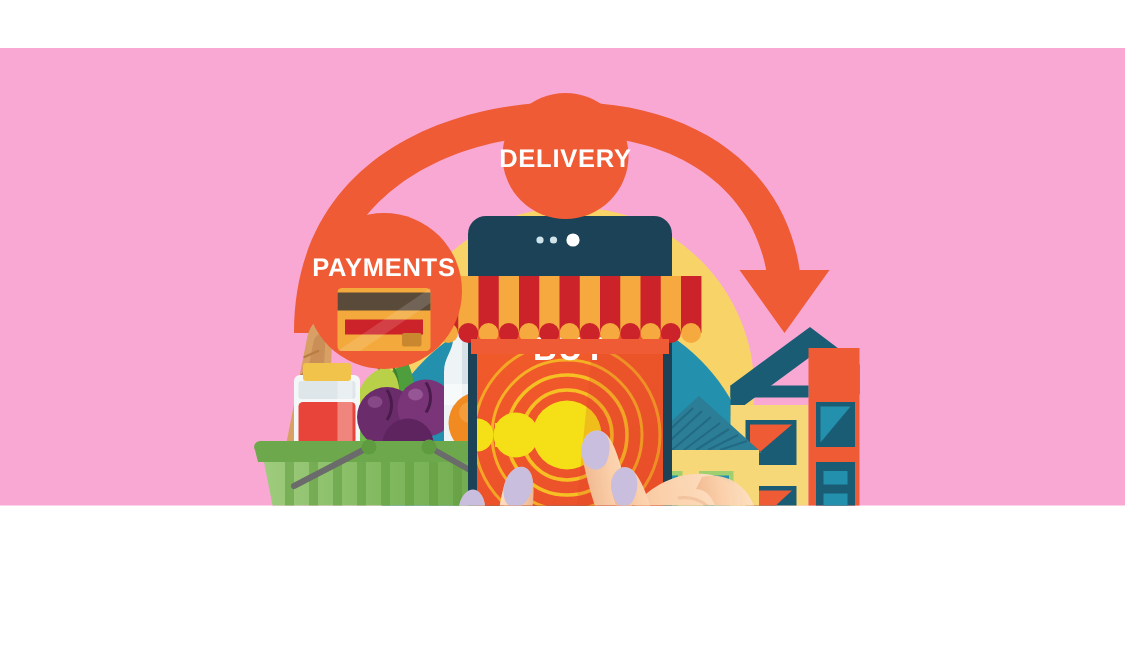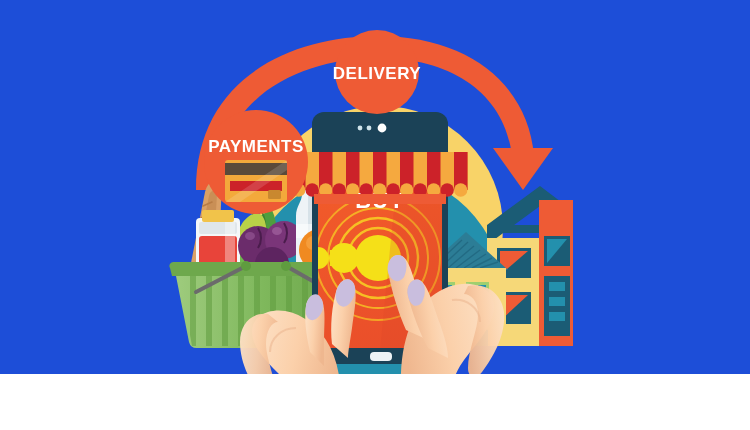--- a/index.html
+++ b/index.html
@@ -1,17 +1,17 @@
 <!DOCTYPE html>
 <html><head>
 <meta charset="utf-8">
 <style>
   html,body{margin:0;padding:0;background:#ffffff;}
   body{width:750px;height:430px;overflow:hidden;font-family:"Liberation Sans",sans-serif;}
-  #stage{position:relative;width:750px;height:374px;background:#1d4ed8;overflow:hidden;}
+  #stage{position:relative;width:750px;height:305px;background:#f9a8d4;overflow:hidden;margin-top:32px;}
   #art{position:absolute;left:0;top:0;}
   .lbl{font-family:"Liberation Sans",sans-serif;font-weight:bold;fill:#ffffff;}
 </style>
 </head>
 <body>
 
 <div id="stage">
 
 <svg id="art" width="750" height="430" viewBox="0 0 750 430" xmlns="http://www.w3.org/2000/svg">
 

